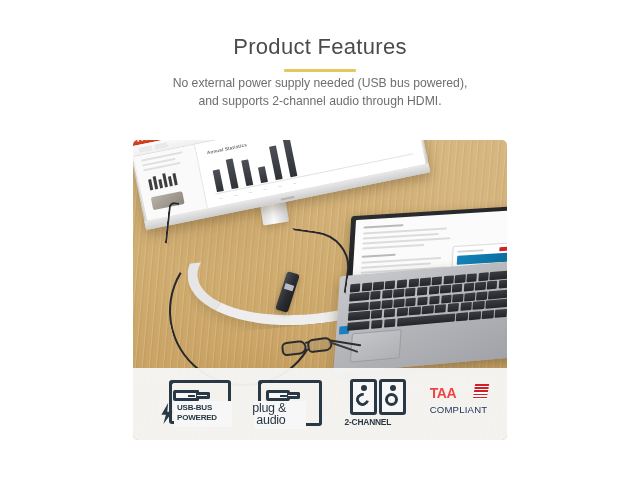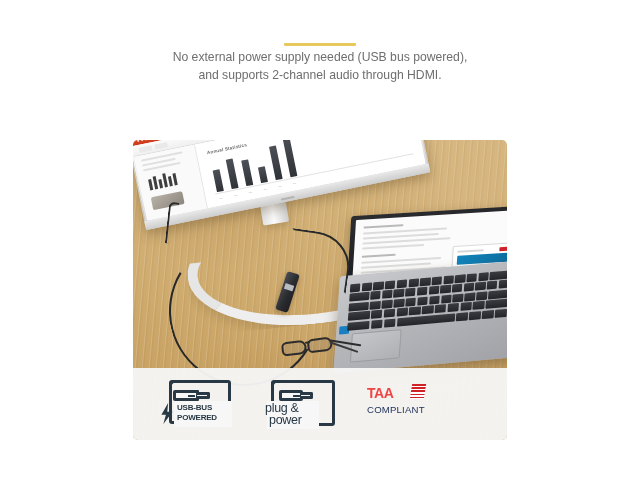--- a/index.html
+++ b/index.html
@@ -445,20 +445,21 @@
     letter-spacing:0.2px;
     font-family:"Liberation Sans", sans-serif;
   }
 </style>
 </head>
 <body>
 
 <div id="page">
 
   <div id="header">
+    <div id="title">Product Features</div>
     <div id="accent-rule"></div>
     <div id="subtitle">
       <div>No external power supply needed (USB bus powered),</div>
       <div>and supports 2-channel audio through HDMI.</div>
     </div>
   </div>
 
   <div id="photo">
 
     <div class="wood-blotch wb1"></div>
@@ -649,23 +650,34 @@
       </div>
 
       <div class="feature f2">
         <span class="ico-frame frame"></span>
         <span class="cord"></span>
         <span class="plug-body"></span>
         <span class="plug-tip"></span>
         <span class="plug-pin"></span>
         <span class="wipe"></span>
         <span class="ico-txt t1">plug &amp;</span>
-        <span class="ico-txt t2">power</span>
-      </div>
-
+        <span class="ico-txt t2">audio</span>
+      </div>
+
+      <div class="feature f3">
+        <span class="spk a">
+          <span class="tweet" style="left:8px;top:3px;width:6px;height:6px"></span>
+          <span class="woof c" style="left:3px;top:11px;width:13px;height:13px"></span>
+        </span>
+        <span class="spk b">
+          <span class="tweet" style="left:8px;top:3px;width:6px;height:6px"></span>
+          <span class="woof" style="left:3px;top:11px;width:13px;height:13px"></span>
+        </span>
+        <span class="ico-txt t1">2-CHANNEL</span>
+      </div>
 
       <div class="feature f4">
         <span class="taa">TAA</span>
         <span class="flag"></span>
         <span class="compliant">COMPLIANT</span>
       </div>
 
     </div>
   </div>
 </div>

